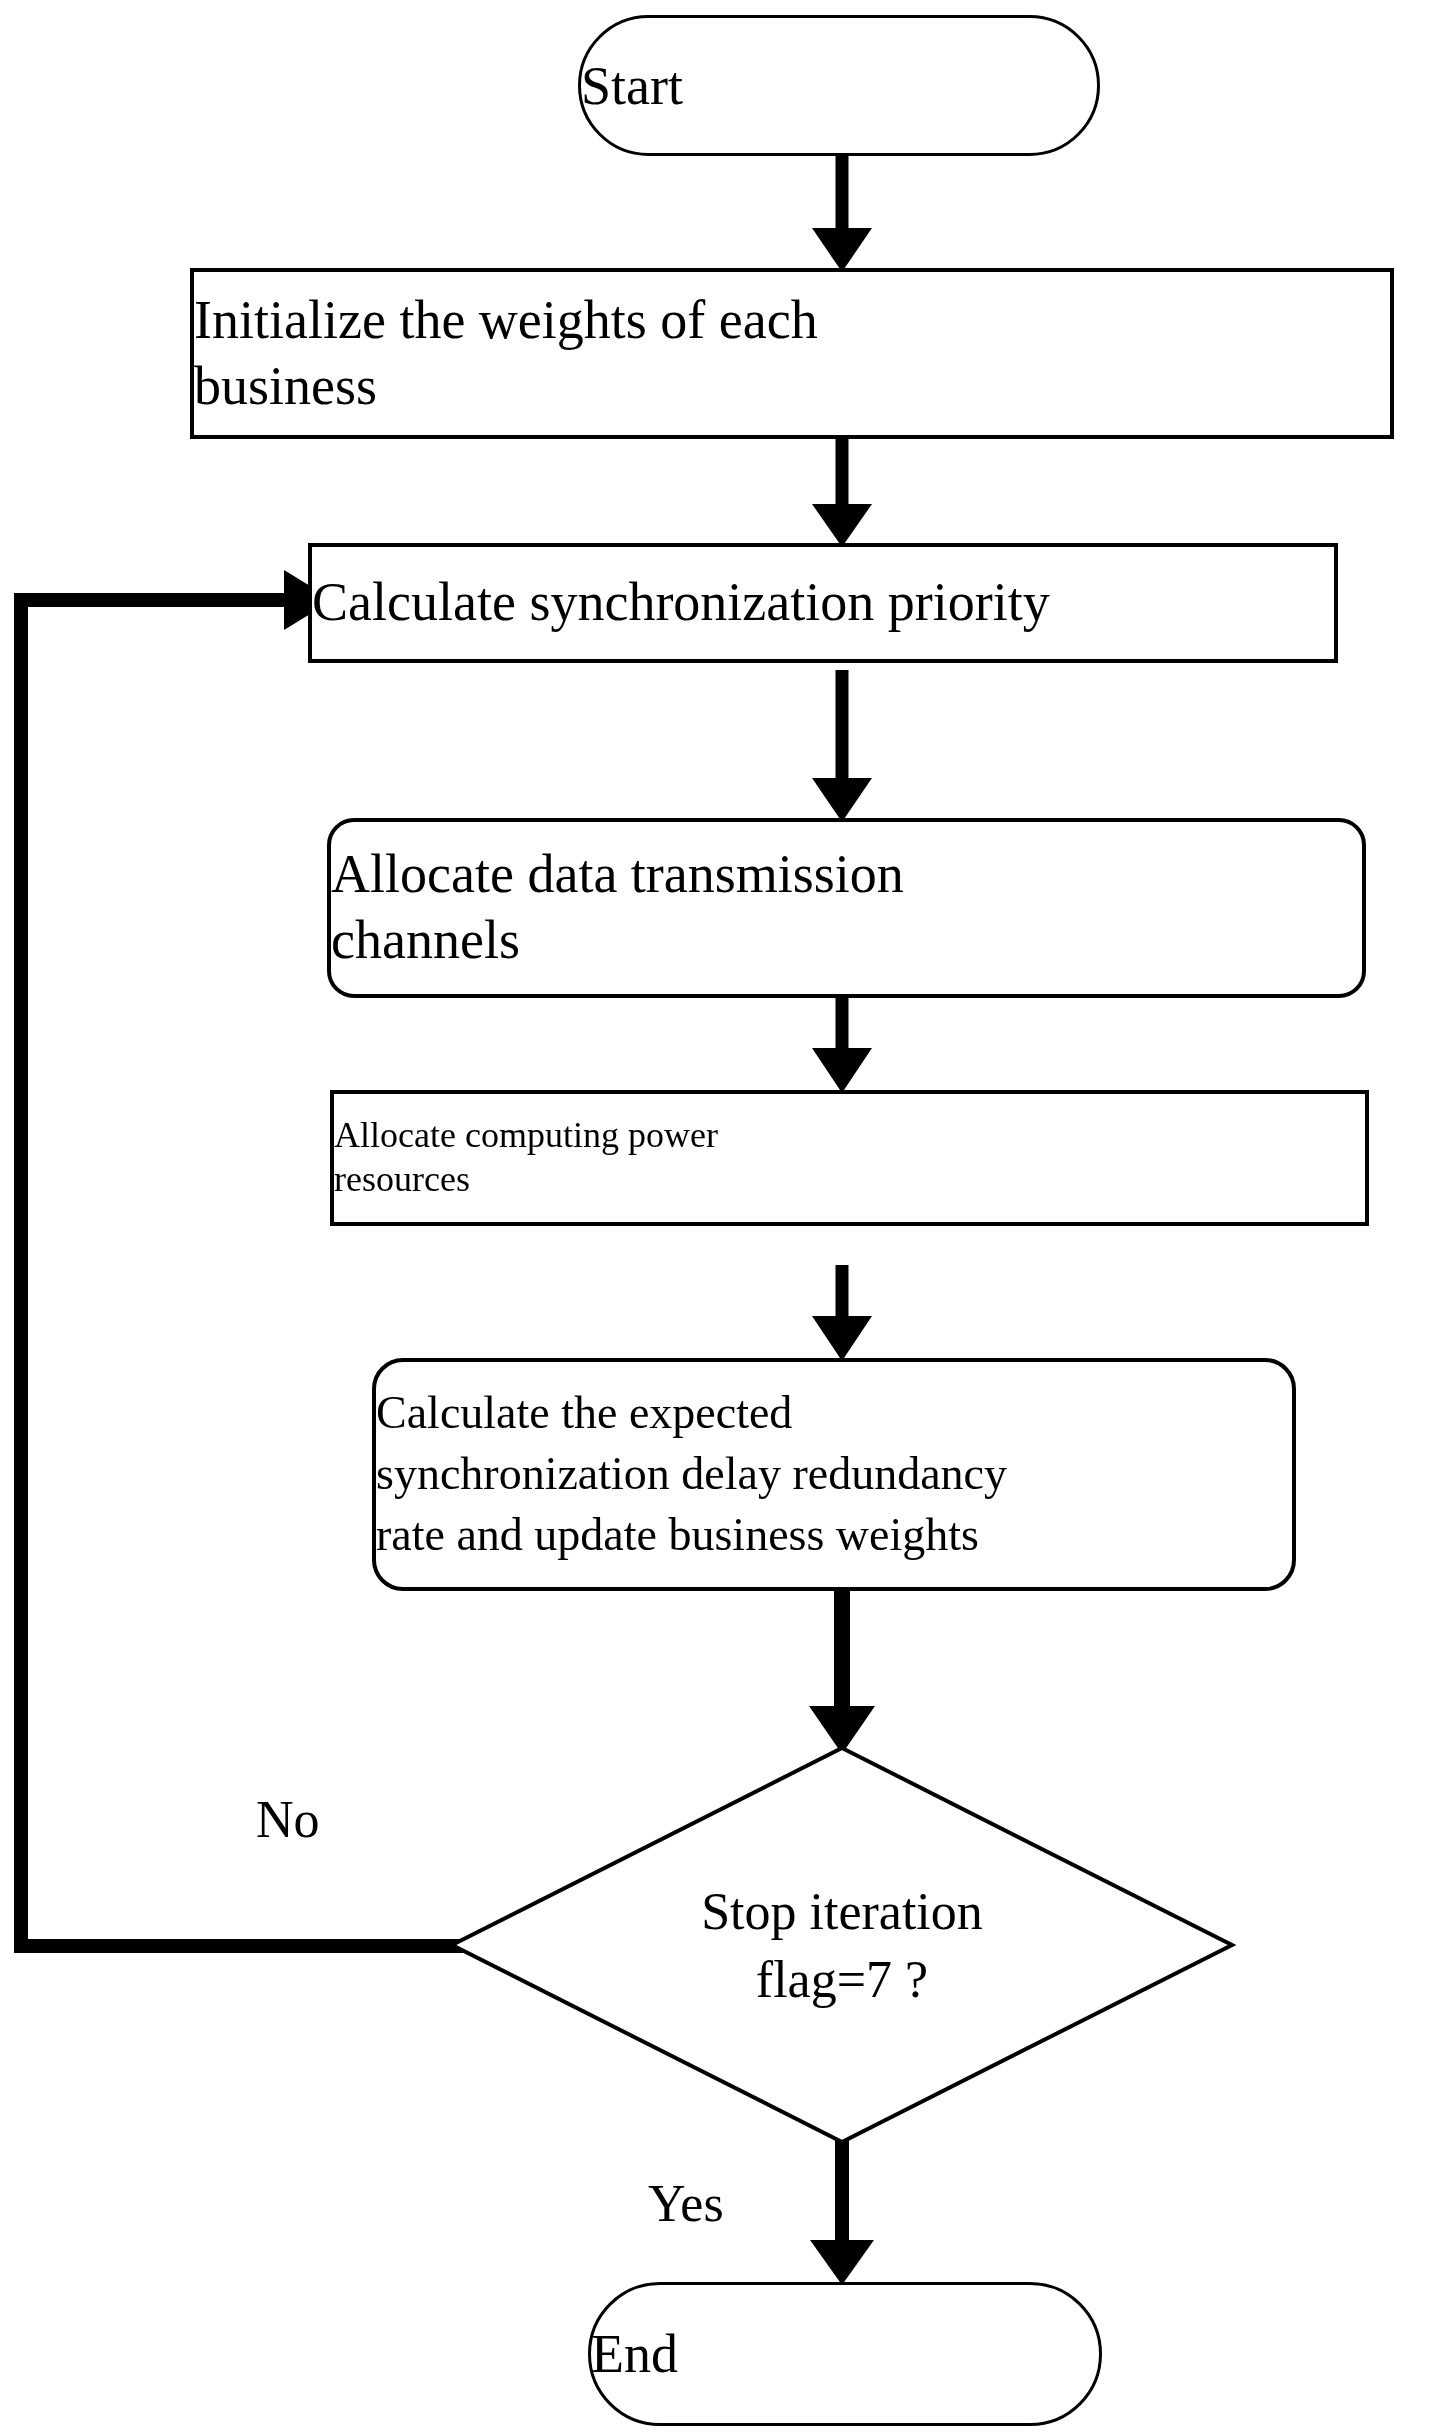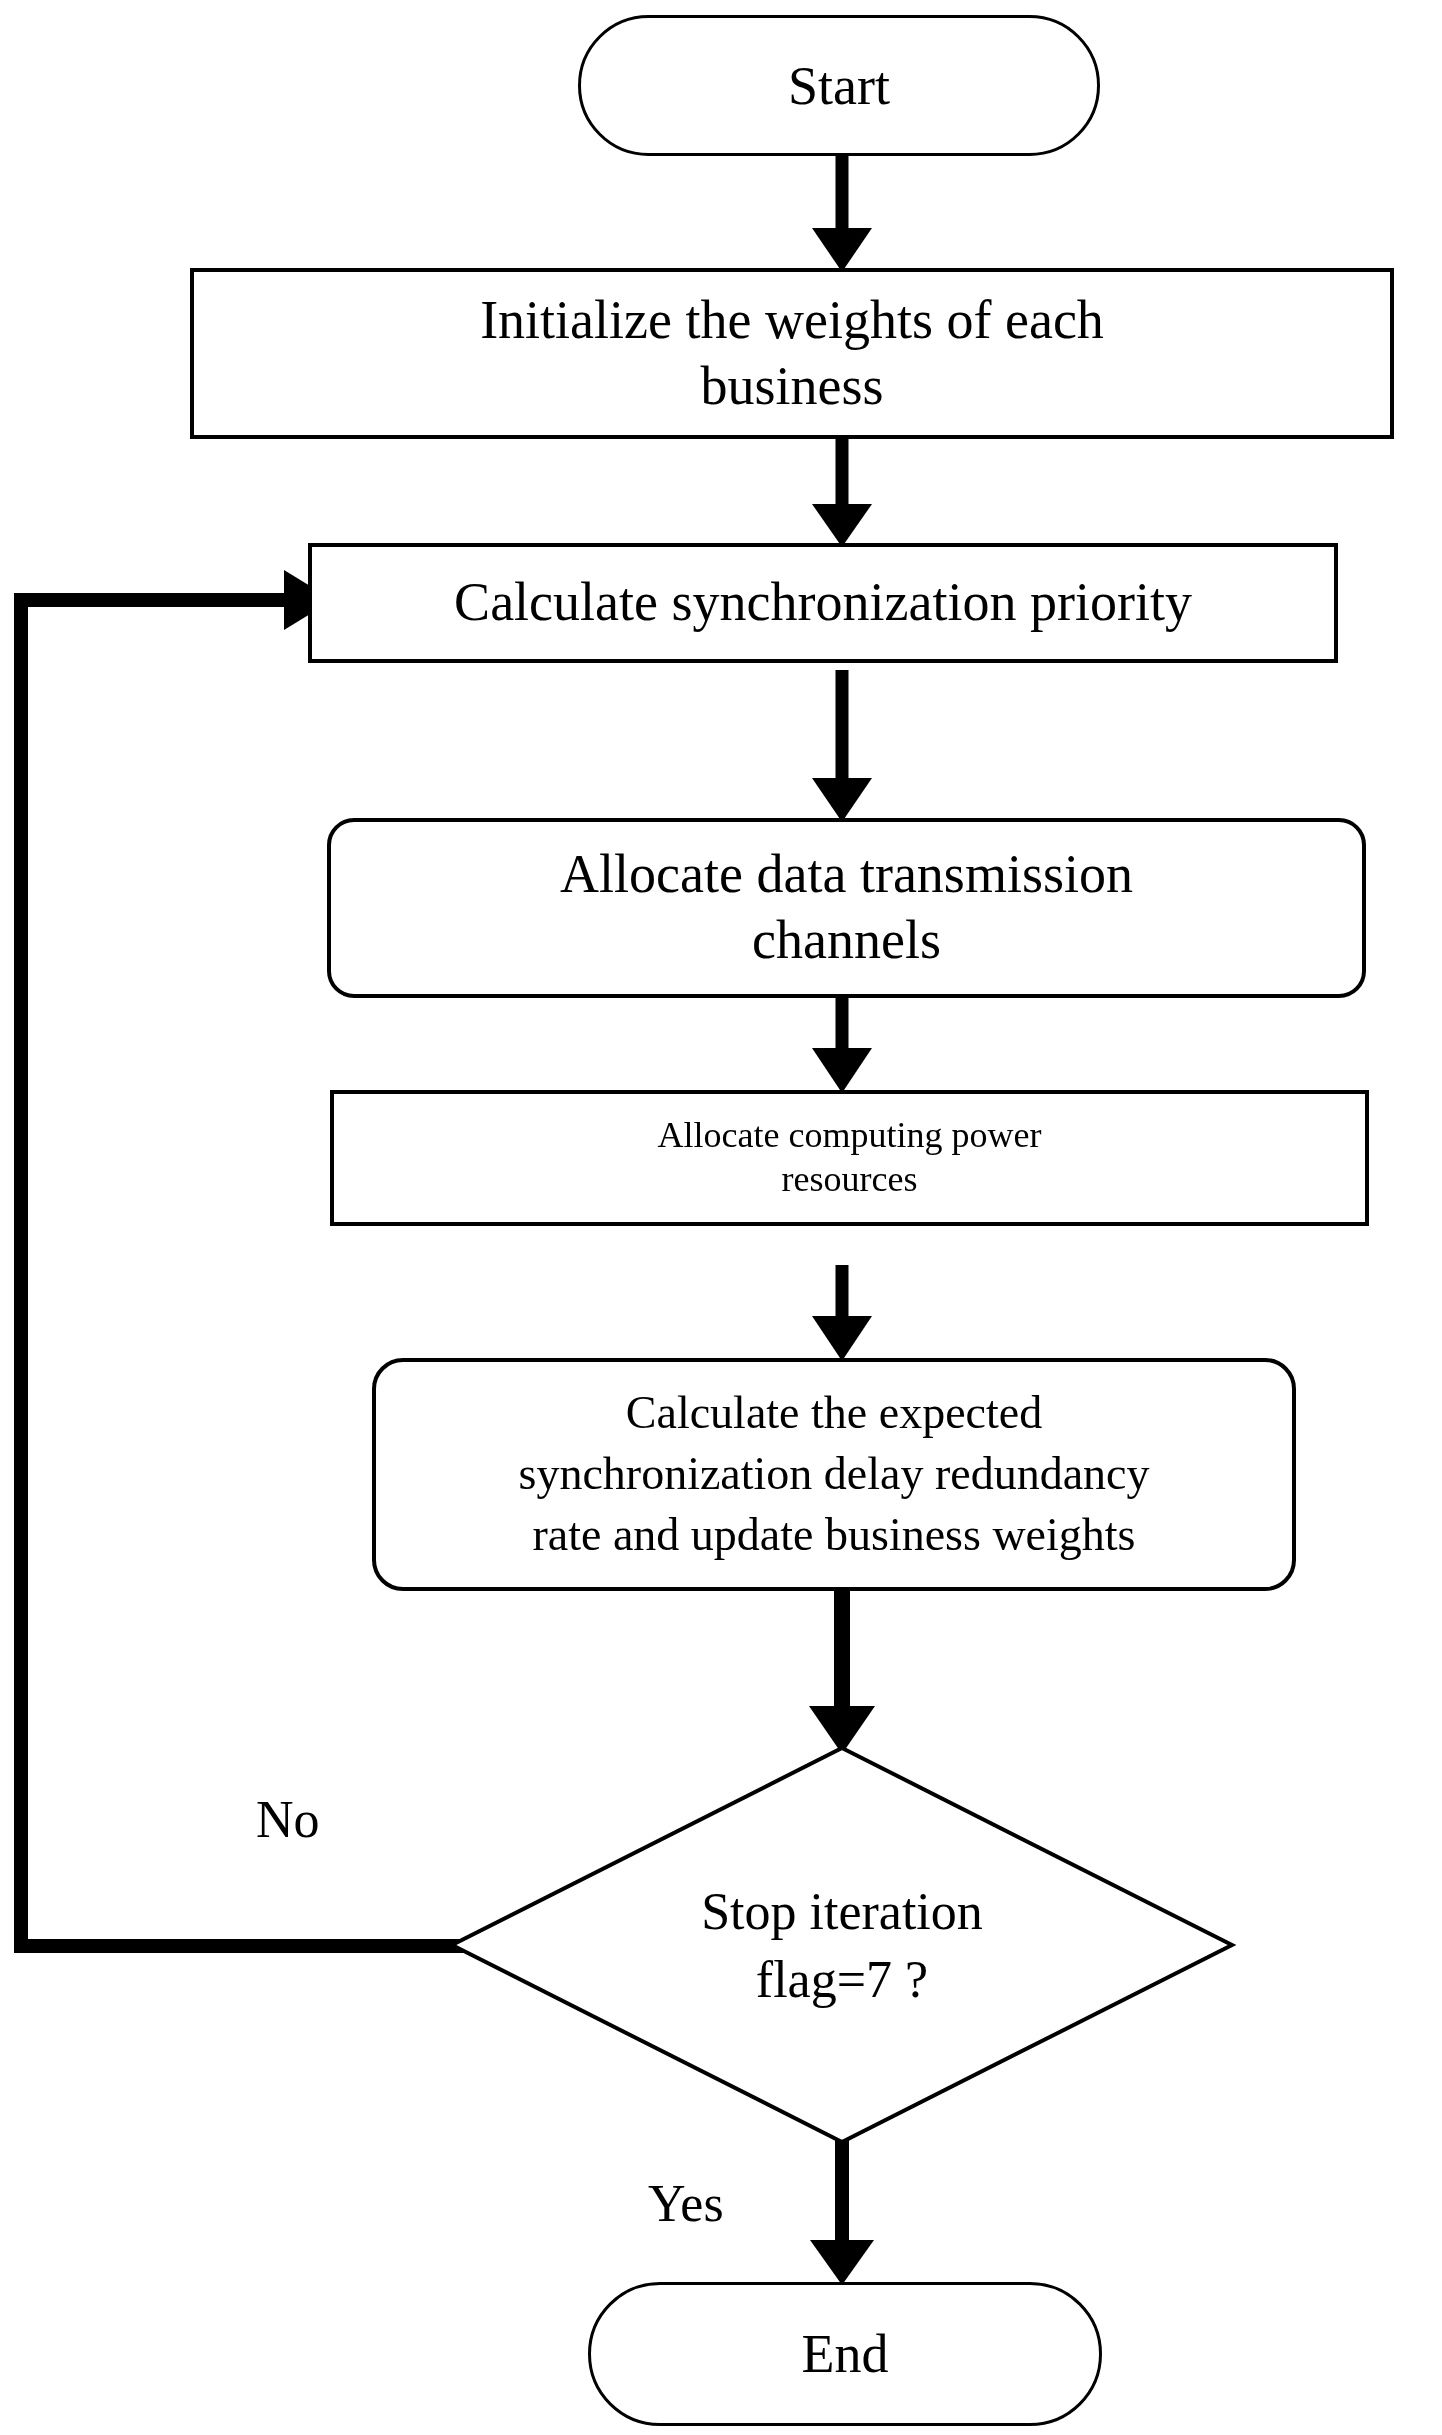--- a/index.html
+++ b/index.html
@@ -23,21 +23,20 @@
     width: 1442px;
     height: 2435px;
     pointer-events: none;
   }
   .node {
     position: absolute;
     box-sizing: border-box;
     display: flex;
     align-items: center;
     justify-content: center;
-    text-align: center;
     color: #000000;
     background: #ffffff;
   }
   .node .txt {
     display: block;
     width: 100%;
     white-space: pre-line;
   }
   .terminator {
     border: 3px solid #000000;

